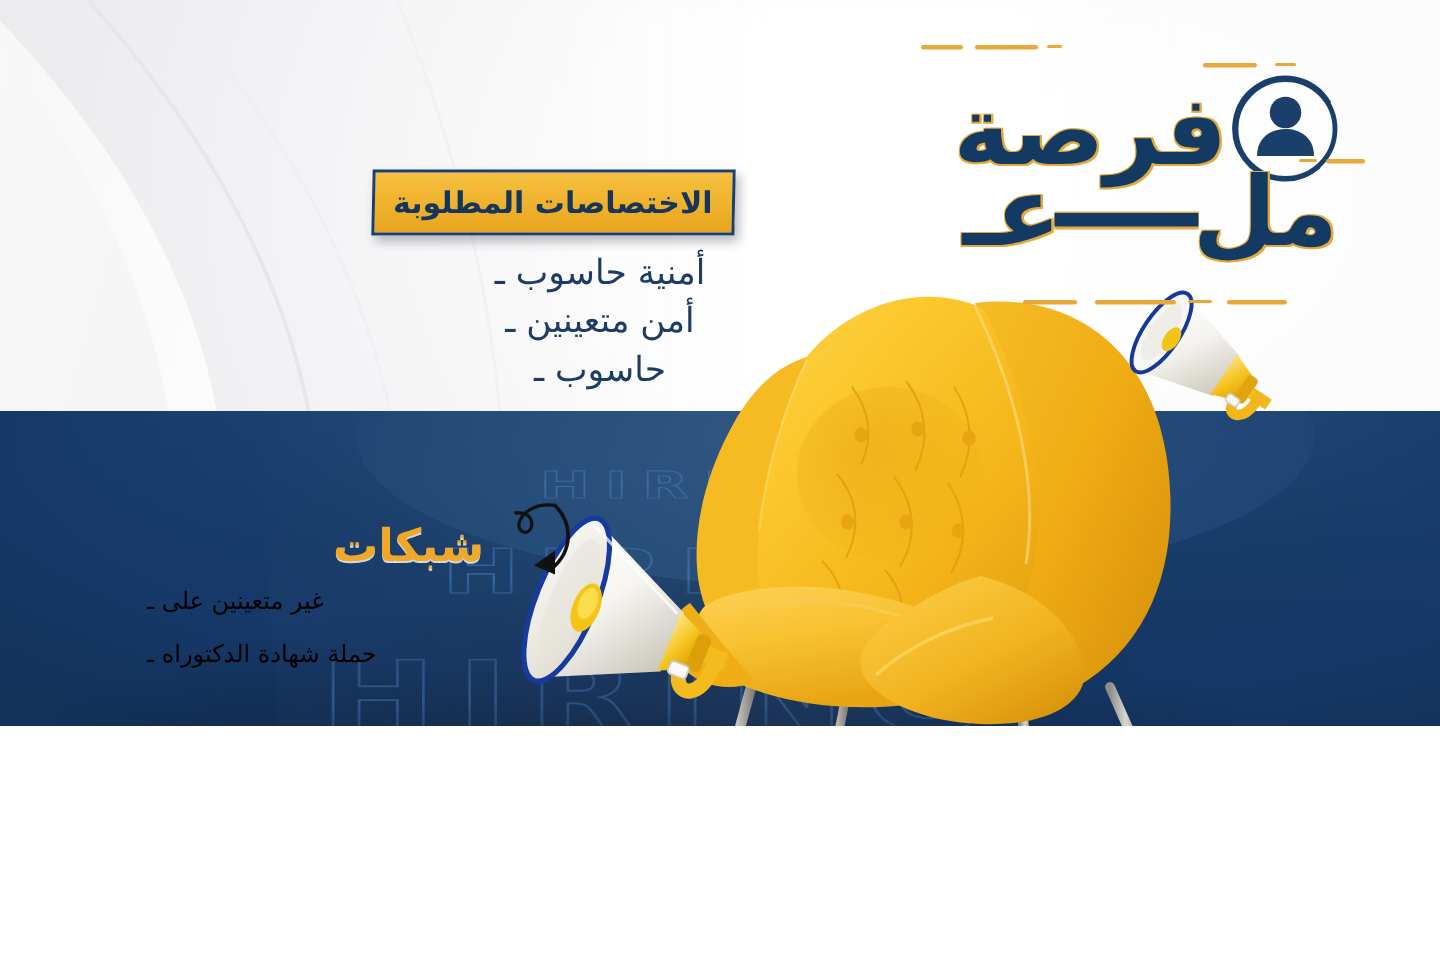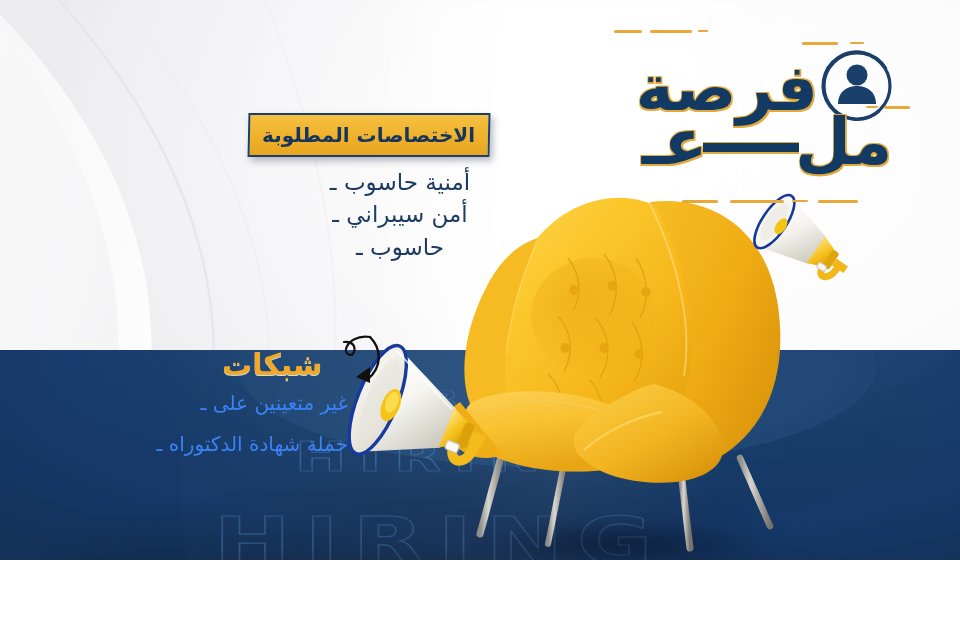--- a/index.html
+++ b/index.html
@@ -3,21 +3,21 @@
 <meta charset="utf-8">
 <title>Job Opportunity Poster</title>
 <style>
   html,body{margin:0;padding:0;}
   body{
     width:960px;height:640px;overflow:hidden;
     font-family:"DejaVu Sans","Liberation Sans",sans-serif;
     background:#ffffff;
   }
   #poster{
-    position:relative;width:960px;height:560px;overflow:hidden;
+    position:relative;width:960px;height:484px;overflow:hidden;
     background:#fdfdfd;
   }
 
   
   .bg-base{
     position:absolute;inset:0;
     background:
       radial-gradient(ellipse 700px 520px at 76% 28%, #ffffff 0%, #fbfbfc 48%, #f2f2f4 80%, #ececee 100%),
       linear-gradient(100deg,#f6f6f7 0%,#ffffff 38%,#ffffff 66%,#eeeef0 100%);
   }
@@ -126,21 +126,21 @@
   .spec-list .row{white-space:nowrap;}
 
   
   .cond-title{
     position:absolute;left:222px;top:347px;
     color:#efa827;font-size:30px;font-weight:700;
     text-shadow:0 1px 0 rgba(255,255,255,.8);
   }
   .cond-list{
     position:absolute;left:98px;top:390px;width:250px;
-    text-align:right;color:#3b82f6;font-size:20px;line-height:1.38;
+    text-align:left;color:#000000;font-size:16px;line-height:1.38;
     direction:rtl;
   }
   .cond-list .row{white-space:nowrap;}
   .cond-list .row.gap{margin-top:13px;}
 
   .arrow{position:absolute;left:330px;top:333px;width:58px;height:62px;}
   .arrow svg{display:block;}
 </style>
 </head>
 <body>
@@ -402,21 +402,21 @@
     <div class="dash thin" style="right:96px;top:178px;width:16px;"></div>
     <div class="dash" style="right:46px;top:178px;width:40px;"></div>
   </div>
 
   <div class="banner">
     <span class="banner-text">الاختصاصات المطلوبة</span>
   </div>
 
   <div class="spec-list">
     <div class="row">أمنية حاسوب ـ</div>
-    <div class="row">أمن سيبراني ـ</div>
+    <div class="row">أمن متعينين ـ</div>
     <div class="row">حاسوب ـ</div>
   </div>
 
   <div class="cond-title">شبكات</div>
 
   <div class="cond-list">
     <div class="row">غير متعينين على ـ</div>
     <div class="row gap">حملة شهادة الدكتوراه ـ</div>
   </div>
 

